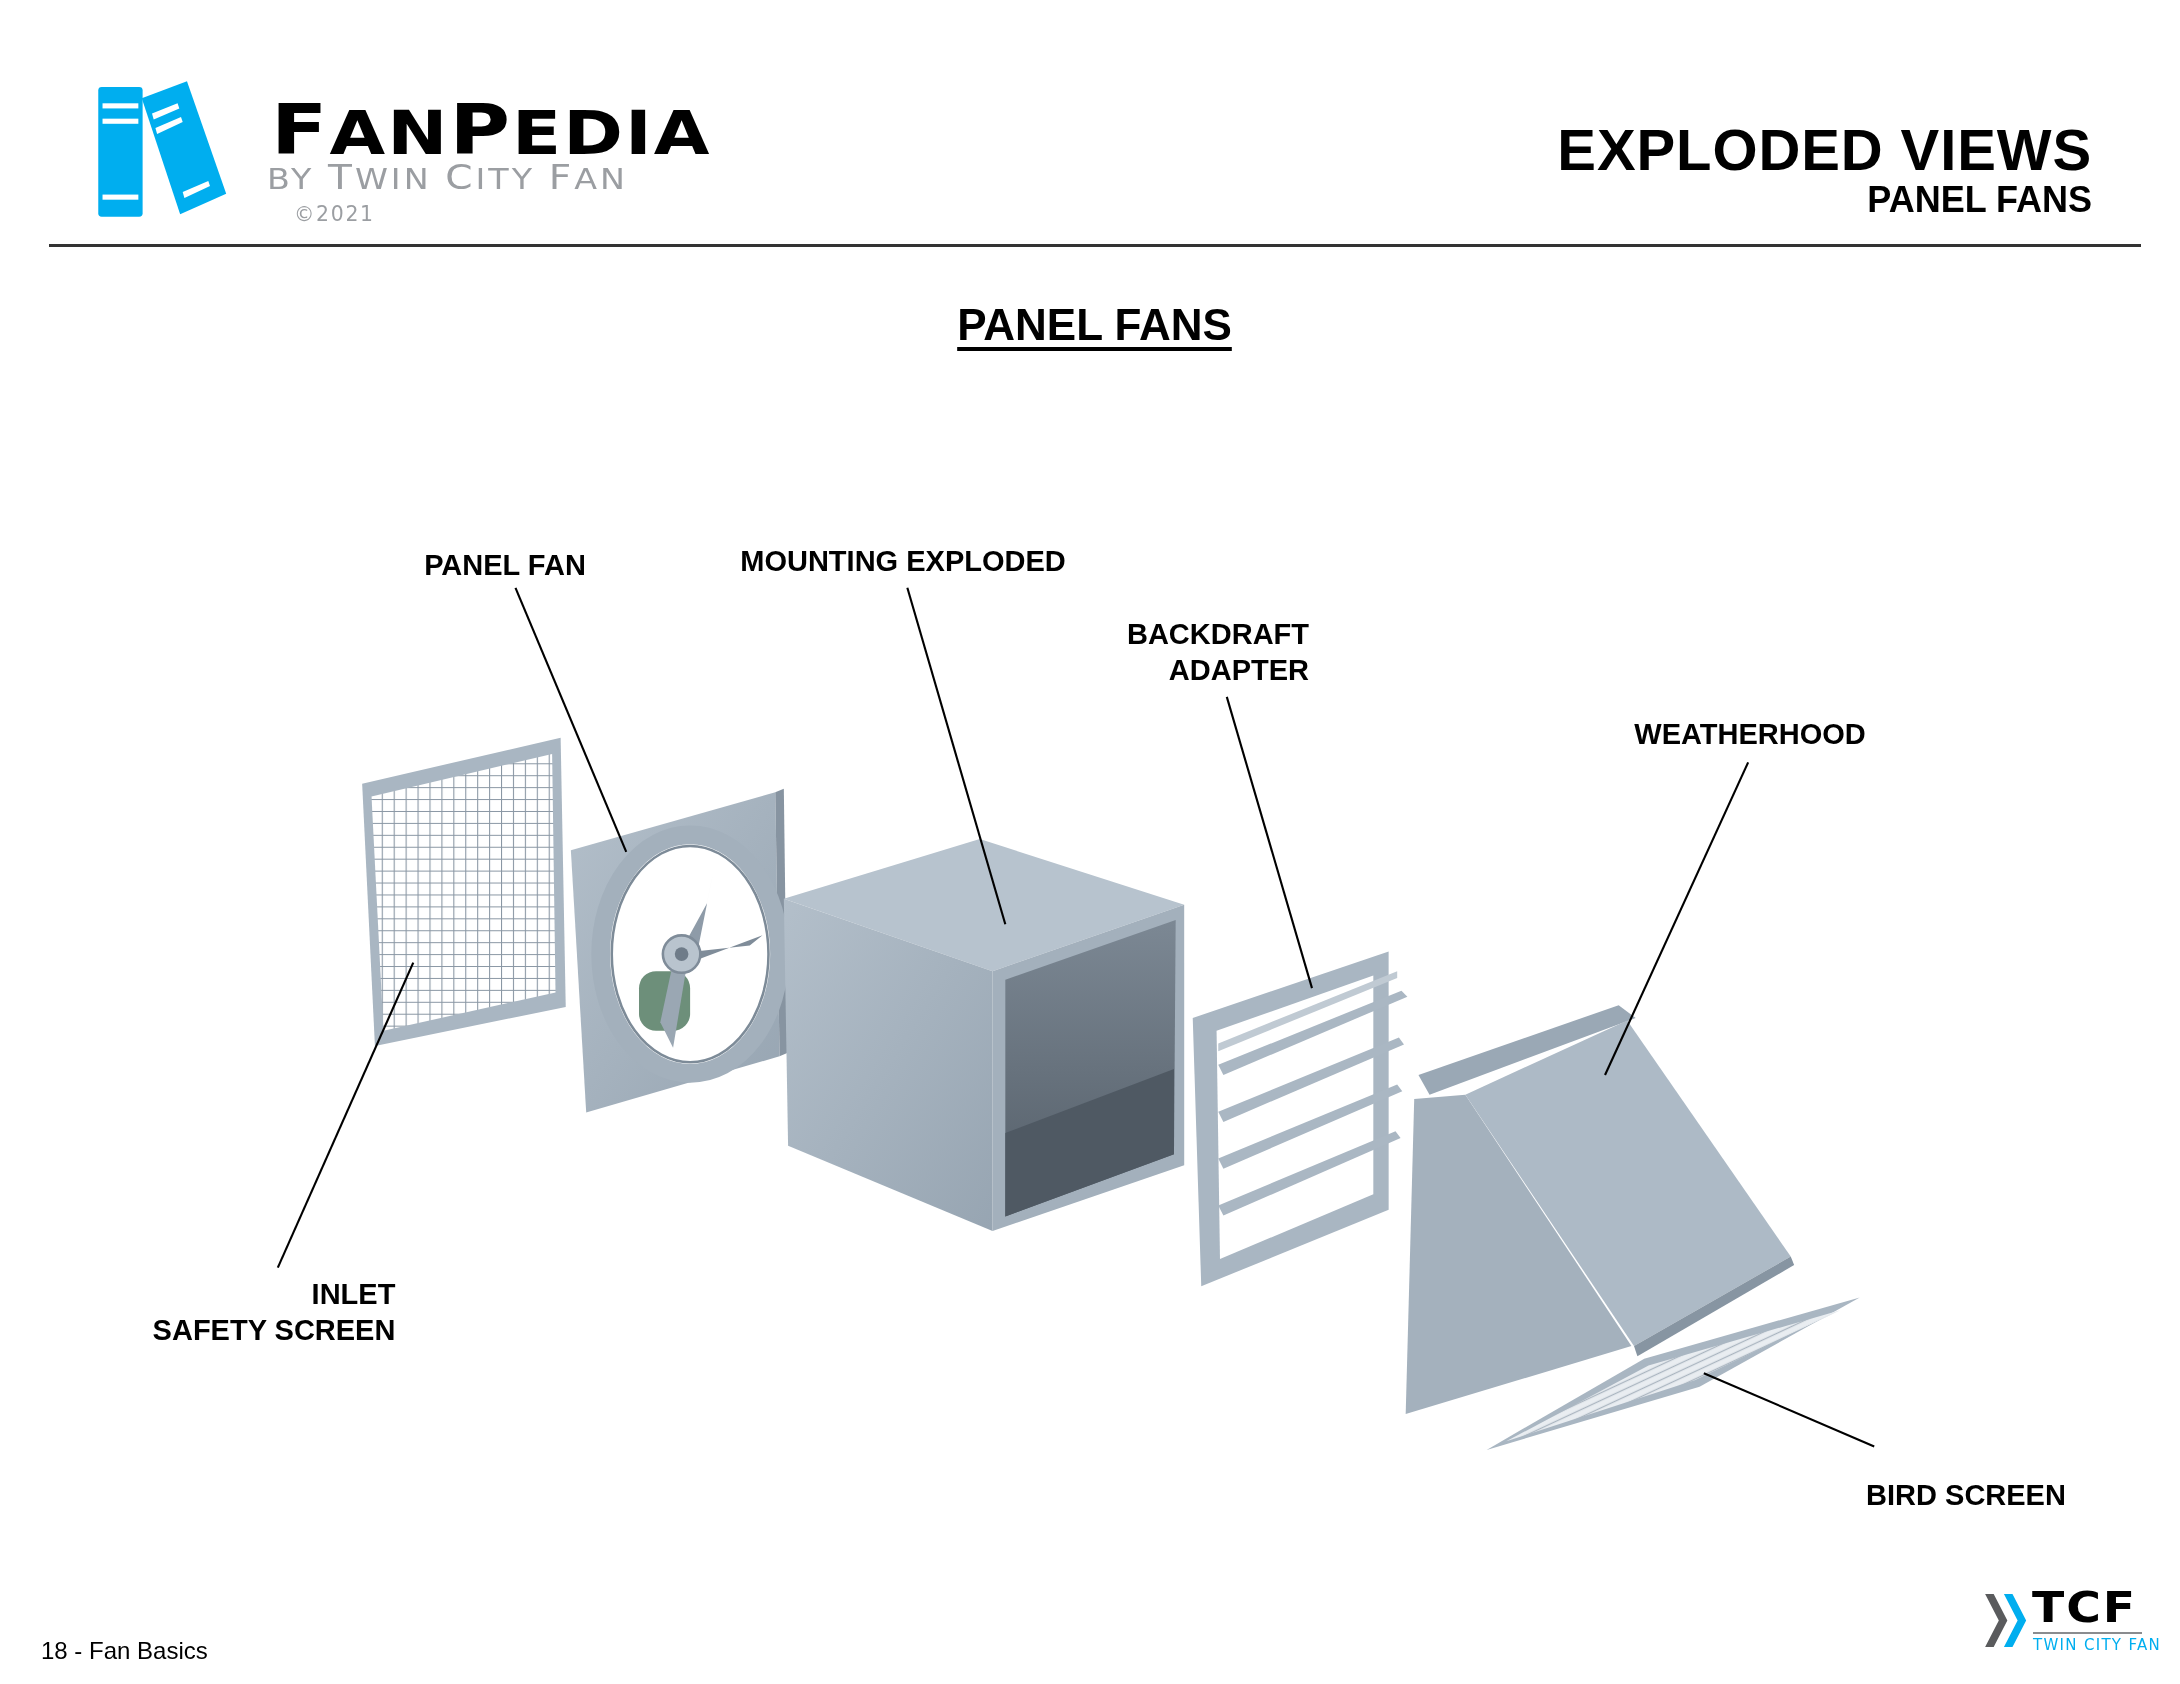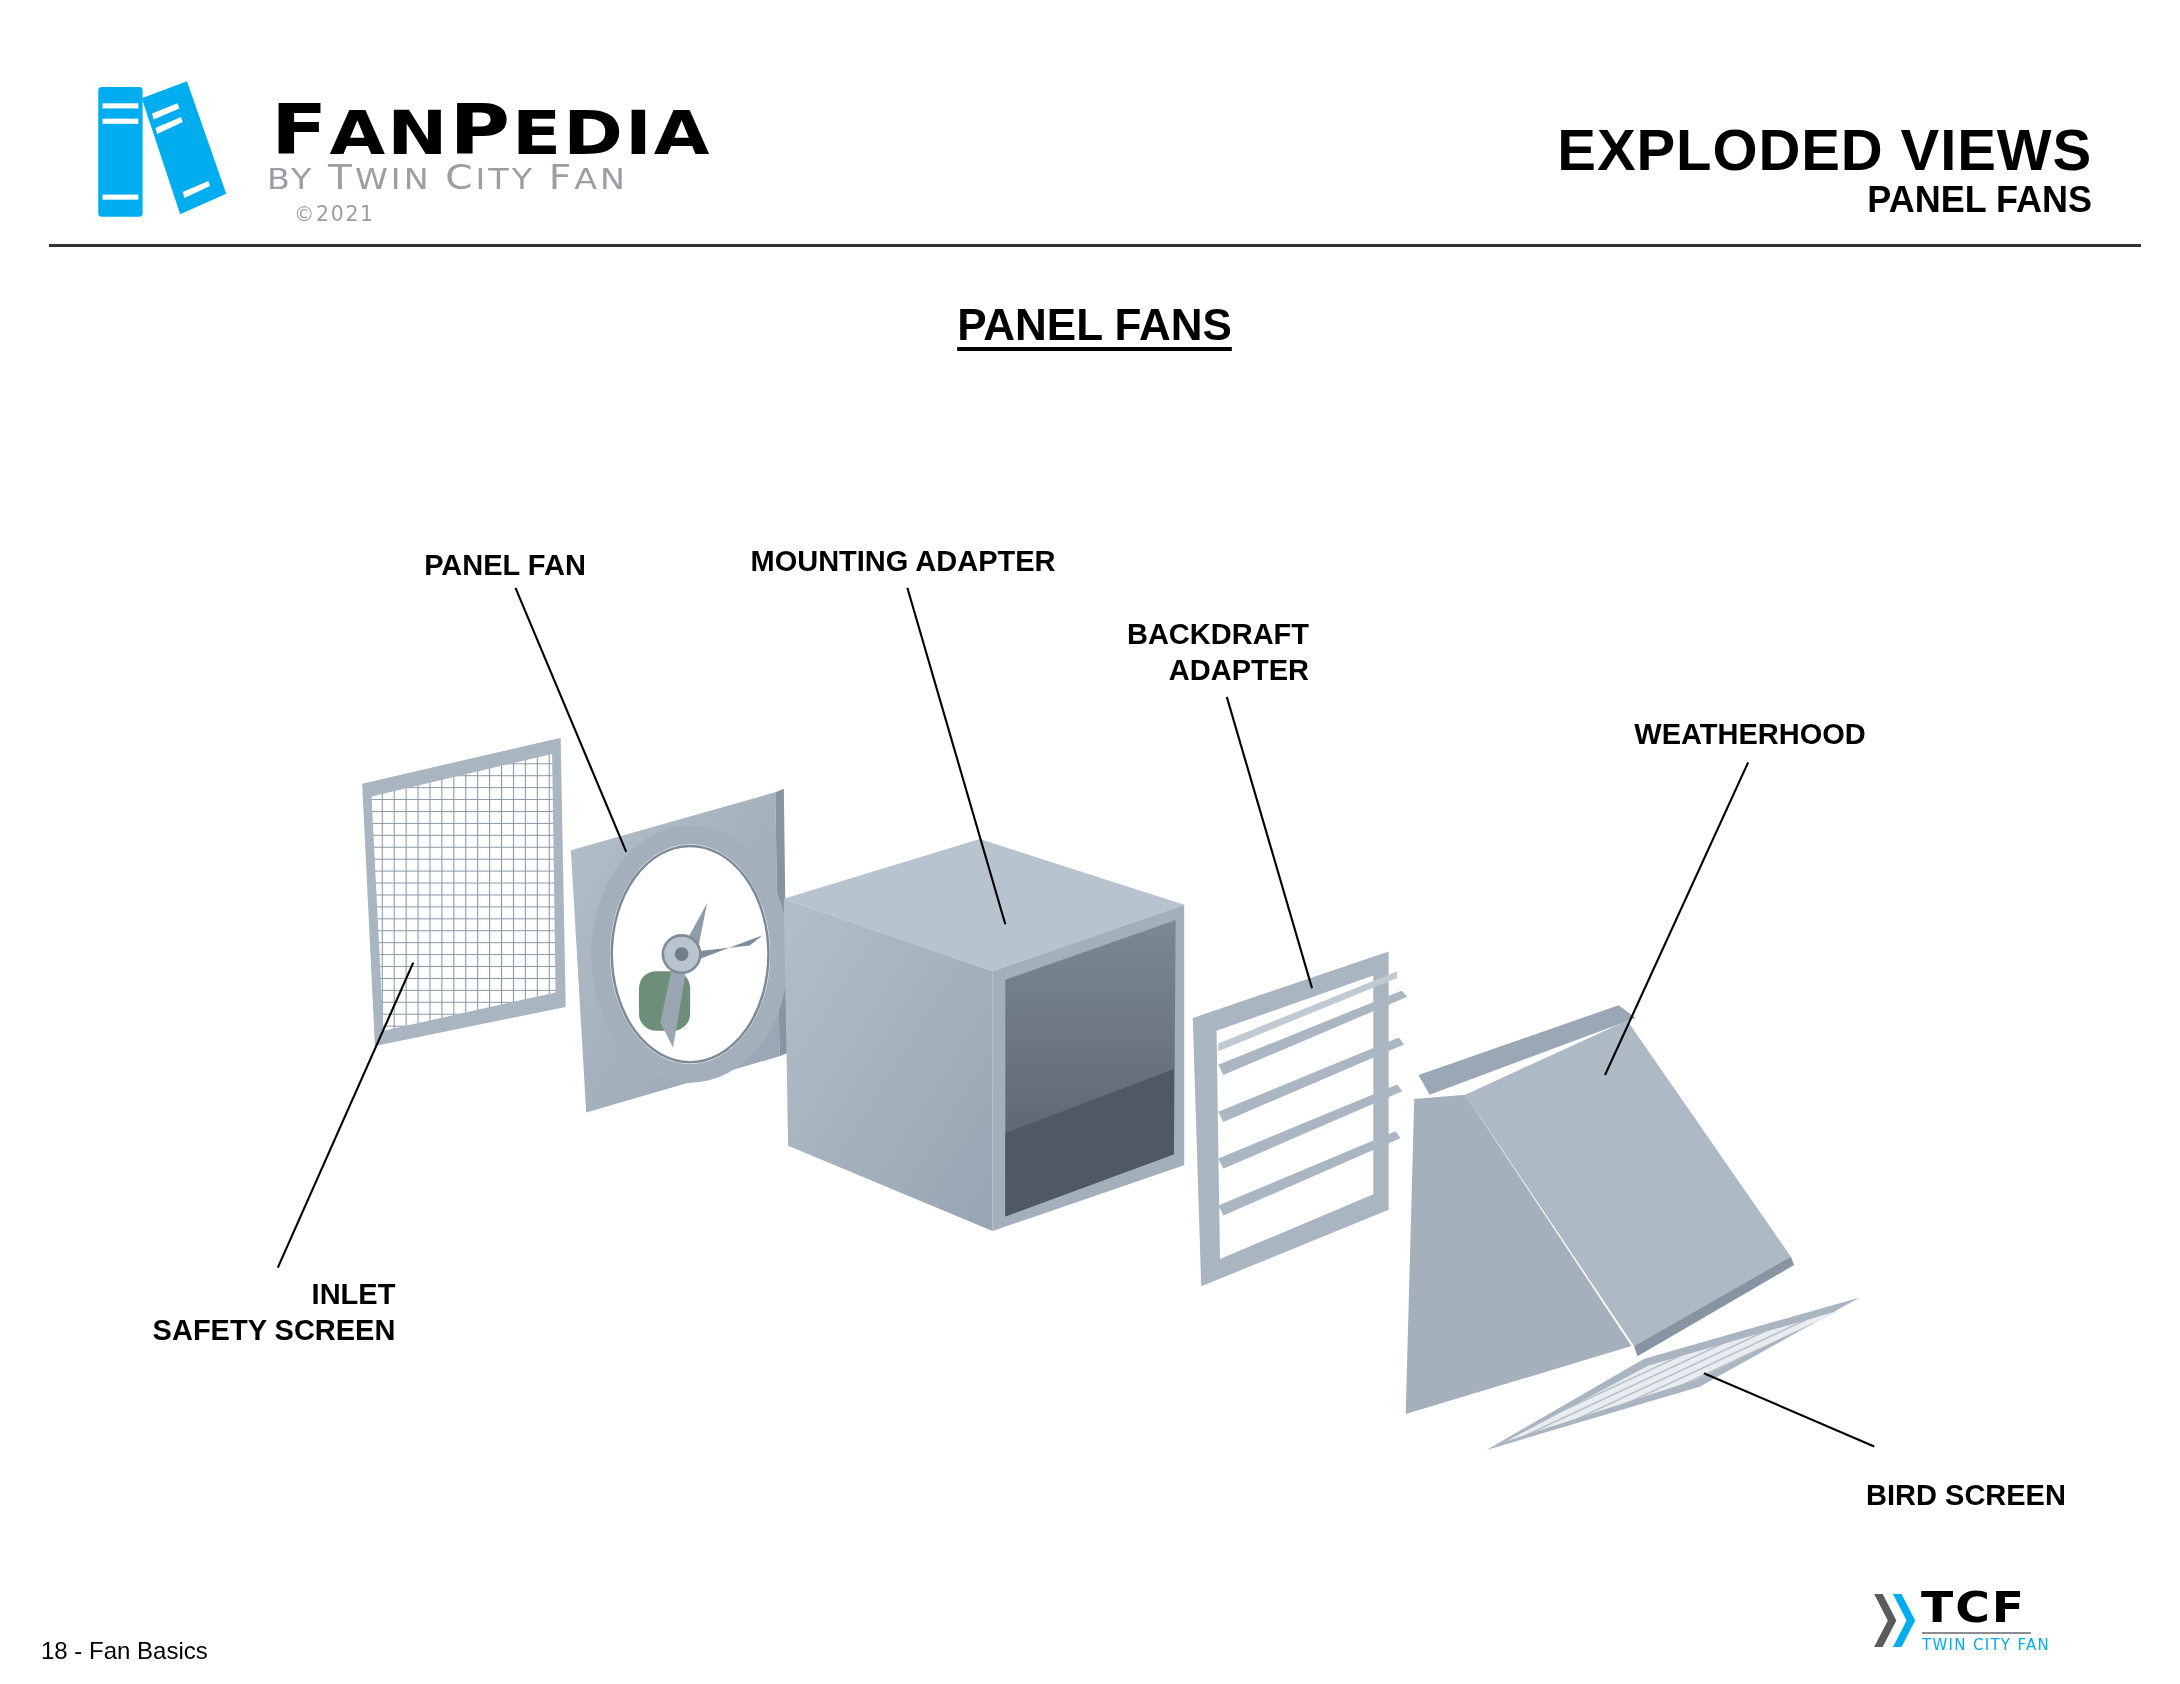--- a/index.html
+++ b/index.html
@@ -128,40 +128,40 @@
     <line x1="2052" y1="895" x2="1884" y2="1262"></line>
     <line x1="485" y1="1130" x2="326" y2="1488"></line>
     <line x1="2000" y1="1612" x2="2200" y2="1698"></line>
   </g>
 </svg>
 
 <div class="abs lbl" style="left:505px;top:547px">
   <div>PANEL FAN</div>
 </div>
 <div class="abs lbl" style="left:903px;top:543px">
-  <div>MOUNTING ADAPTER</div>
+  <div>MOUNTING EXPLODED</div>
 </div>
 <div class="abs lbl" style="left:1218px;top:616px">
   <div>BACKDRAFT</div>
   <div>ADAPTER</div>
 </div>
 <div class="abs lbl" style="left:1750px;top:716px">
   <div>WEATHERHOOD</div>
 </div>
 <div class="abs lbl" style="left:274px;top:1276px">
   <div>INLET</div>
   <div>SAFETY SCREEN</div>
 </div>
 <div class="abs lbl" style="left:1966px;top:1477px">
   <div>BIRD SCREEN</div>
 </div>
 
 <div class="abs footer-page">18 - Fan Basics</div>
 
-<div class="abs" style="left:1874px;top:1591px;width:162px;height:60px;text-align:center;">
+<div class="abs" style="left:1985px;top:1591px;width:162px;height:60px;text-align:center;">
   <svg width="43" height="53" viewBox="0 0 50 62" style="position:absolute;left:0;top:3.4px">
     <polygon points="0,0 10,0 26,31 10,62 0,62 16,31" fill="#5a5b5d"></polygon>
     <polygon points="22,0 32,0 48,31 32,62 22,62 38,31" fill="#00aeef"></polygon>
   </svg>
   <div style="position:absolute;left:47px;top:-5.1px;font-family:'DejaVu Sans',sans-serif;font-weight:bold;font-size:43px;letter-spacing:1.7px;line-height:1;transform:scaleX(1.1);transform-origin:left top;">TCF</div>
   <div style="position:absolute;left:48px;top:41px;width:109px;height:1.7px;background:#8a8c8f;"></div>
   <div style="position:absolute;left:48px;top:45px;font-family:'DejaVu Sans',sans-serif;font-size:15px;letter-spacing:1.3px;color:#00aeef;white-space:nowrap;">TWIN CITY FAN</div>
 </div>
 
 

